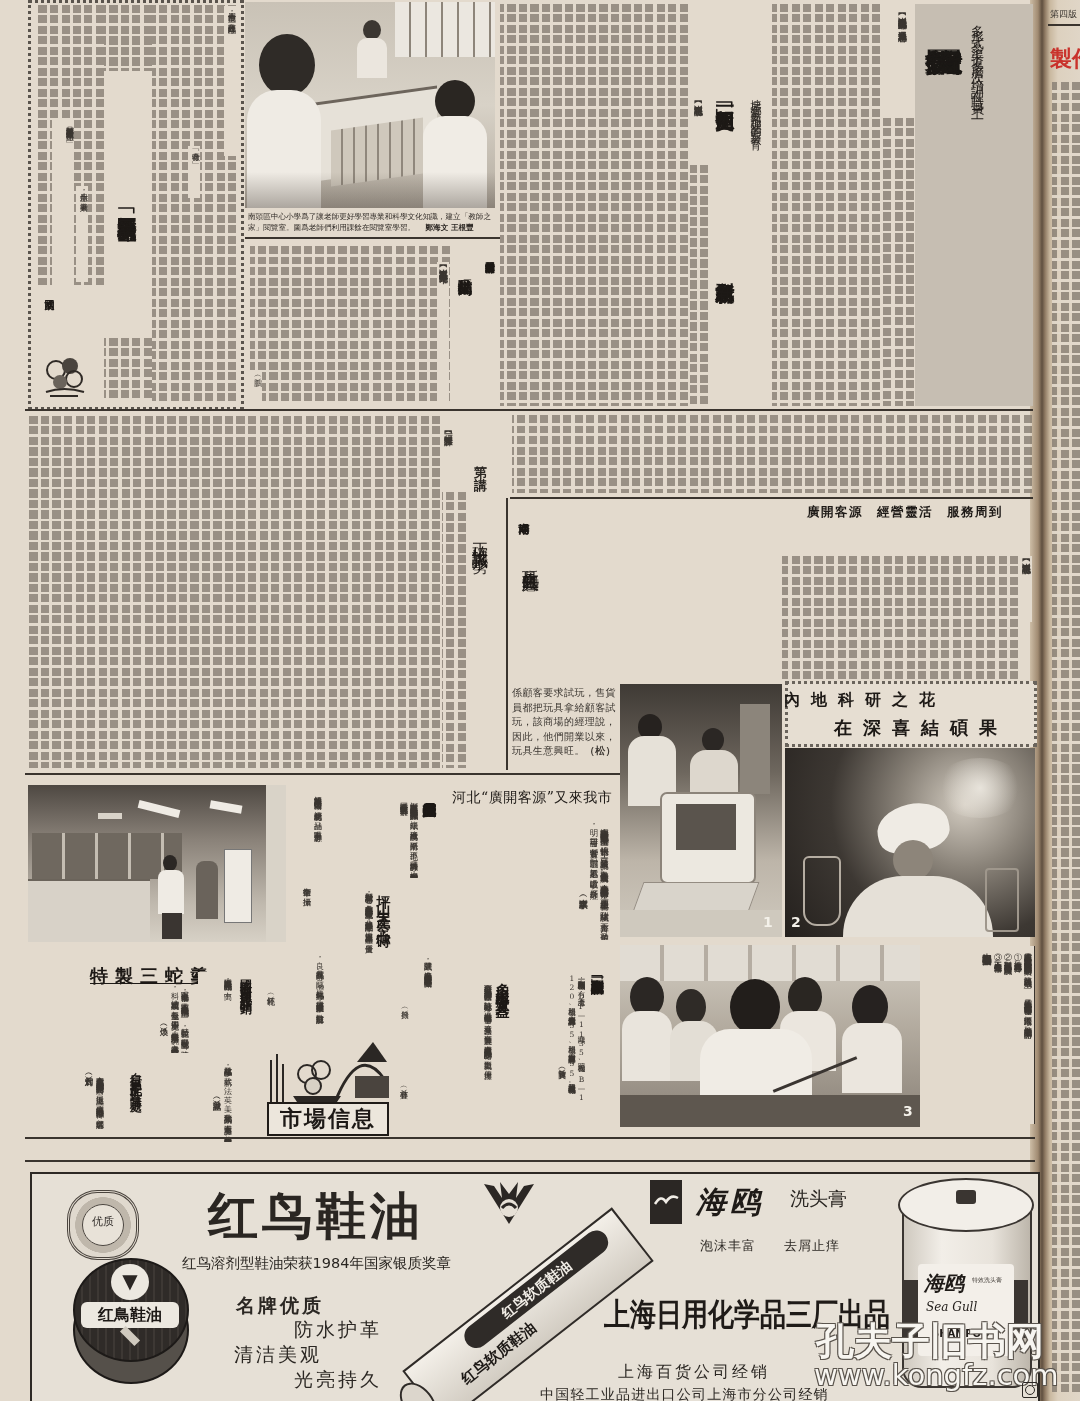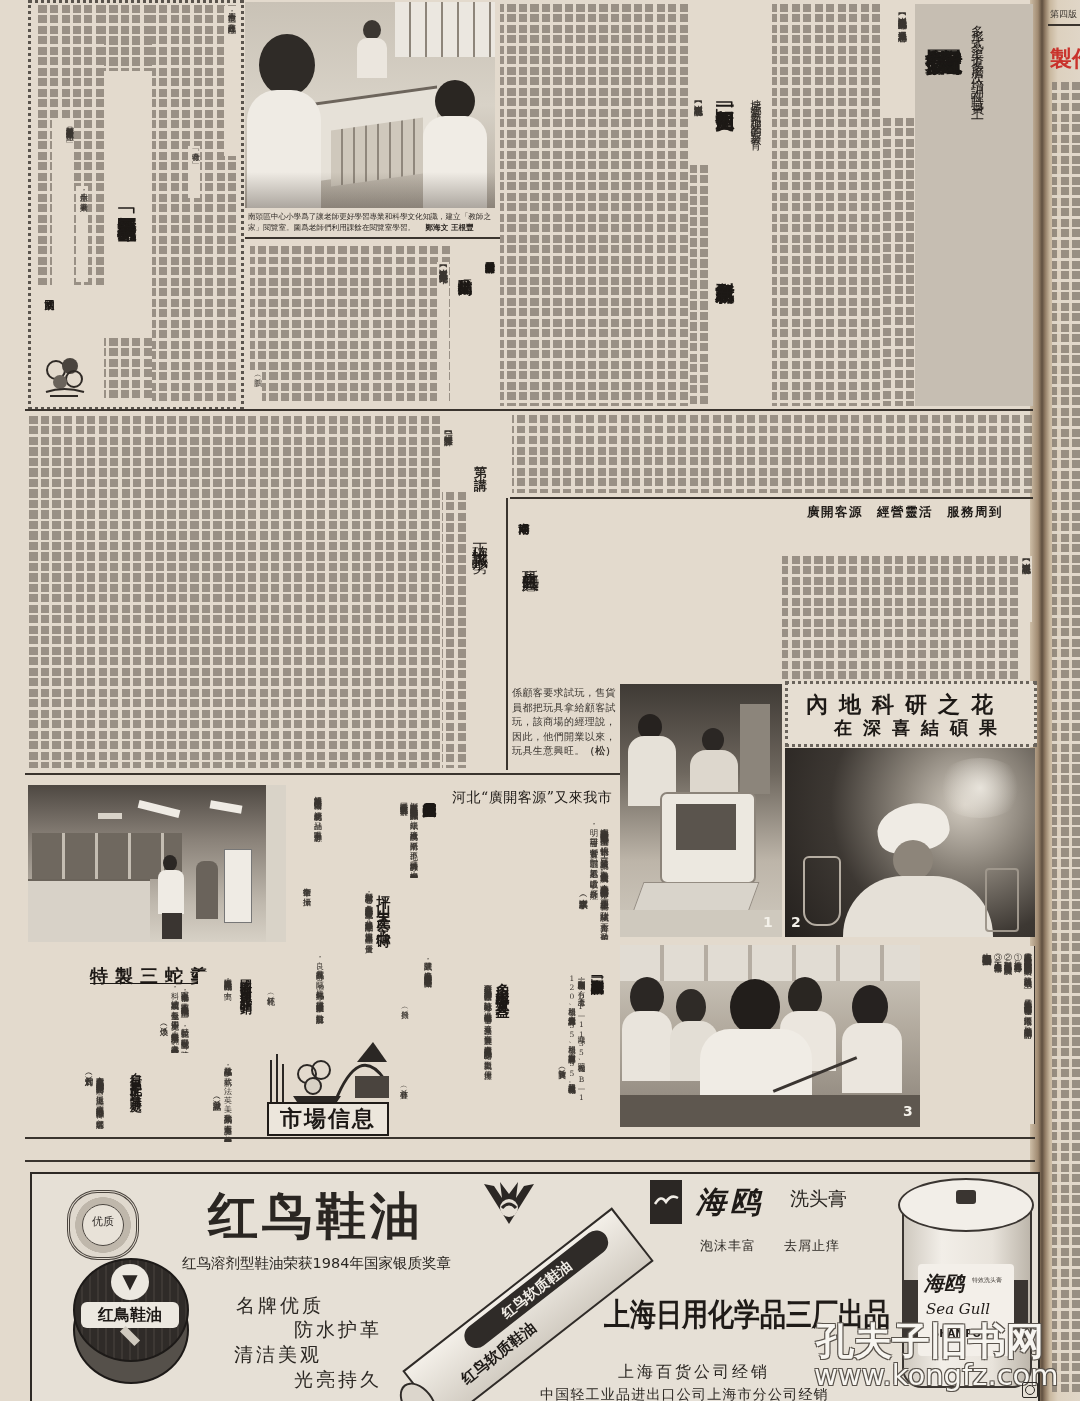--- a/index.html
+++ b/index.html
@@ -115,21 +115,21 @@
     <span>係顧客要求試玩，售貨員都把玩具拿給顧客試玩，該商場的經理說，因此，他們開業以來，玩具生意興旺。</span><span style="font-weight:bold;">（松）</span>
   </div>
 
   <div class="a tex" style="left:782px;top:415px;width:250px;height:78px;"></div>
   <div class="rule" style="left:780px;top:497px;width:253px;height:1.5px;"></div>
   <div class="a hl" style="left:790px;top:504px;width:230px;text-align:center;font-size:12.5px;letter-spacing:1.5px;white-space:nowrap;">廣開客源　經營靈活　服務周到</div>
   <div class="a tex" style="left:782px;top:556px;width:236px;height:124px;"></div>
   <div class="a bodyv hl" style="left:1020px;top:556px;width:12px;height:66px;font-size:8.5px;">【本報訊】記者</div>
 
   <div class="a" style="left:785px;top:681px;width:246px;height:60px;border:3px dotted #6a645c;background:#e6ded2;"></div>
-  <div class="a sans hl" style="left:806px;top:690px;font-size:22px;letter-spacing:11px;white-space:nowrap;text-align:center;">內地科研之花</div>
+  <div class="a sans hl" style="left:784px;top:690px;font-size:16px;letter-spacing:11px;white-space:nowrap;text-align:center;">內地科研之花</div>
   <div class="a sans hl" style="left:834px;top:716px;font-size:18px;letter-spacing:11px;white-space:nowrap;">在深喜結碩果</div>
 
   <div class="photo" style="left:620px;top:684px;width:162px;height:253px;background:linear-gradient(180deg,#3f3a35,#6e675e 35%,#bdb5a9 70%,#cfc9be);">
     <div style="left:18px;top:30px;width:24px;height:26px;border-radius:50%;background:#26221f;"></div>
     <div style="left:8px;top:52px;width:48px;height:70px;border-radius:16px 16px 0 0;background:#e6e1d8;"></div>
     <div style="left:82px;top:44px;width:22px;height:24px;border-radius:50%;background:#2b2724;"></div>
     <div style="left:70px;top:66px;width:48px;height:60px;border-radius:16px 16px 0 0;background:#ddd7cd;"></div>
     <div style="left:120px;top:20px;width:30px;height:90px;background:#8c857b;"></div>
     <div style="left:40px;top:108px;width:92px;height:88px;border:2px solid #8c847a;border-radius:7px;background:#ece8e0;"></div>
     <div style="left:56px;top:120px;width:60px;height:46px;background:#5a544d;"></div>
@@ -256,21 +256,21 @@
   <div class="rule" style="left:25px;top:1160px;width:1010px;height:1.5px;"></div>
 
   <div class="a ad"></div>
 
   <div class="a" style="left:67px;top:1190px;width:66px;height:64px;border:3px double #4a443e;border-radius:42%;background:radial-gradient(circle,#e8e2d8 0 45%,#bfb7ab 46% 60%,#e0d9ce 61%);">
     <div class="a" style="left:12px;top:11px;width:40px;height:40px;border-radius:50%;border:1.5px solid #4a443e;text-align:center;line-height:34px;font-size:11px;color:#2b2724;">优质</div>
   </div>
 
   <div class="a sans" style="left:208px;top:1183px;font-size:50px;font-weight:bold;letter-spacing:4px;white-space:nowrap;color:#2a2622;">红鸟鞋油</div>
   <div class="a sans" style="left:182px;top:1254px;font-size:14.5px;white-space:nowrap;color:#2a2622;">红鸟溶剂型鞋油荣获1984年国家银质奖章</div>
-  <div class="a" style="left:236px;top:1293px;font-size:19px;letter-spacing:3px;white-space:nowrap;">名牌优质</div>
+  <div class="a" style="left:236px;top:1293px;font-size:19px;letter-spacing:3px;white-space:nowrap;font-weight:bold;">名牌优质</div>
   <div class="a" style="left:294px;top:1317px;font-size:19px;letter-spacing:3px;white-space:nowrap;">防水护革</div>
   <div class="a" style="left:234px;top:1342px;font-size:19px;letter-spacing:3px;white-space:nowrap;">清洁美观</div>
   <div class="a" style="left:294px;top:1367px;font-size:19px;letter-spacing:3px;white-space:nowrap;">光亮持久</div>
 
   <div class="a" style="left:73px;top:1258px;width:116px;height:128px;">
     <div class="a" style="left:0;top:18px;width:112px;height:104px;border-radius:50%;background:#55504a;border:2px solid #1d1a18;"></div>
     <div class="a" style="left:0;top:0;width:112px;height:100px;border-radius:50%;background:repeating-linear-gradient(90deg,#2f2b28 0 6px,#3d3834 6px 8px);border:2px solid #1d1a18;"></div>
     <div class="a" style="left:38px;top:6px;width:38px;height:36px;border-radius:50%;background:#ece8e0;text-align:center;font-size:20px;line-height:34px;color:#2b2724;">▼</div>
     <div class="a sans hl" style="left:8px;top:44px;width:98px;height:26px;border-radius:6px;background:#ece8e0;text-align:center;font-size:16px;line-height:26px;white-space:nowrap;">红鳥鞋油</div>
     <div class="a" style="left:40px;top:74px;width:34px;height:8px;background:#cfc9be;transform:rotate(45deg) scaleX(.6);"></div>
@@ -305,21 +305,21 @@
   <div class="a" style="left:540px;top:1386px;font-size:14px;letter-spacing:1.2px;white-space:nowrap;">中国轻工业品进出口公司上海市分公司经销</div>
 
   <div class="a" style="left:898px;top:1178px;width:136px;height:212px;">
     <div class="a" style="left:4px;top:24px;width:126px;height:182px;border:2px solid #3a3531;border-radius:10px 10px 20px 20px;background:linear-gradient(90deg,#cfc9bf,#f2eee8 30%,#e8e3db 70%,#bdb6ab);"></div>
     <div class="a" style="left:0;top:0;width:132px;height:50px;border-radius:50%;border:2px solid #3a3531;background:#f2eee8;"></div>
     <div class="a" style="left:58px;top:12px;width:20px;height:14px;border-radius:3px;background:#3a3531;"></div>
     <div class="a" style="left:6px;top:102px;width:124px;height:58px;background:#3b3632;"></div>
     <div class="a" style="left:20px;top:86px;width:96px;height:92px;border-radius:4px;background:#f3efe9;"></div>
     <div class="a" style="left:26px;top:92px;font-size:20px;font-weight:bold;font-style:italic;white-space:nowrap;color:#1f1b18;">海鸥</div>
     <div class="a" style="left:74px;top:98px;font-size:6px;white-space:nowrap;color:#3b3631;">特效洗头膏</div>
-    <div class="a" style="left:28px;top:122px;font-size:15px;font-style:italic;white-space:nowrap;color:#1f1b18;">Sea Gull</div>
+    <div class="a" style="left:28px;top:122px;font-size:12px;font-style:italic;white-space:nowrap;color:#1f1b18;">Sea Gull</div>
     <div class="a sans" style="left:34px;top:150px;font-size:10px;font-weight:bold;white-space:nowrap;color:#1f1b18;">SHAMPOO</div>
   </div>
 
   <div class="a sans" style="left:814px;top:1358px;font-size:29px;color:#f7f5f0;white-space:nowrap;text-shadow:-1px -1px 0 #5a544d,1px -1px 0 #5a544d,-1px 1px 0 #5a544d,1px 1px 0 #5a544d;">www.kongfz.com</div>
   <div class="a sans" style="left:816px;top:1316px;font-size:38px;font-weight:bold;color:#f7f5f0;white-space:nowrap;text-shadow:-1px -1px 0 #5a544d,1px -1px 0 #5a544d,-1px 1px 0 #5a544d,1px 1px 0 #5a544d;">孔夫子旧书网</div>
   <div class="a" style="left:1022px;top:1382px;width:14px;height:14px;border:1.5px solid #2b2724;border-radius:2px;">
     <div class="a" style="left:2px;top:2px;width:8px;height:8px;border:1.5px solid #2b2724;border-radius:50%;"></div>
   </div>
 
 </div>

